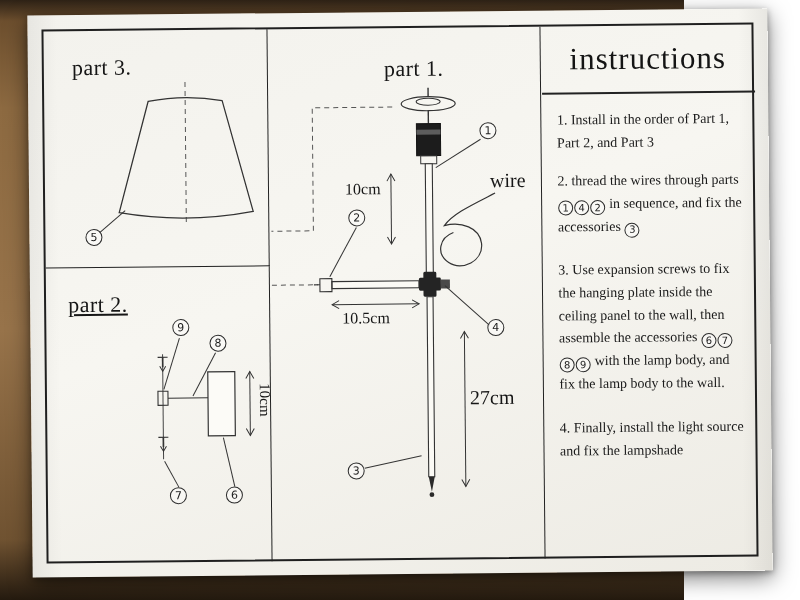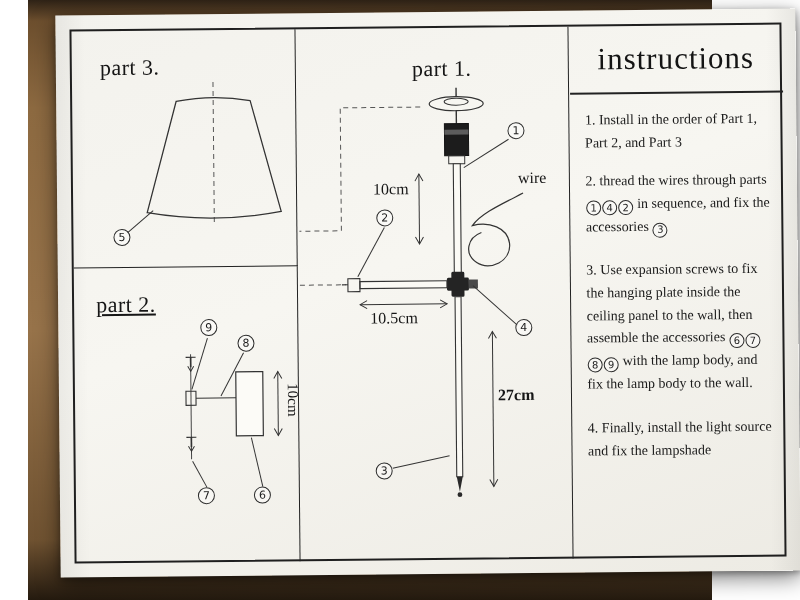--- a/index.html
+++ b/index.html
@@ -4,21 +4,20 @@
 <style>
   * { margin:0; padding:0; box-sizing:border-box; }
   html,body { width:800px; height:600px; overflow:hidden; }
   body { font-family:"Liberation Serif","DejaVu Serif",serif; }
 
   .photo {
     position:relative; width:684px; height:600px;
     background:
       radial-gradient(120% 80% at 100% 45%, rgba(214,170,106,.55), rgba(214,170,106,0) 55%),
       linear-gradient(180deg, #2e2216 0%, #6d4f2e 3.5%, #8d6a41 18%, #97734a 55%, #6f5231 90%, #241a0f 100%);
-    margin-left: 28px;
   }
 
   .paper {
     position:absolute; left:30px; top:12px; width:740px; height:562px;
     transform:rotate(-0.55deg);
     background:
       linear-gradient(90deg, rgba(0,0,0,.05), rgba(0,0,0,0) 4%, rgba(0,0,0,0) 96%, rgba(0,0,0,.06)),
       linear-gradient(160deg, #f3f2ed 0%, #f7f6f1 45%, #edebe4 100%);
     box-shadow:0 7px 22px rgba(0,0,0,.5), 0 2px 6px rgba(0,0,0,.35);
   }
@@ -168,22 +167,22 @@
           <line x1="93" y1="440" x2="150" y2="428" stroke="#333" stroke-width="1"></line>
           <line x1="219" y1="298" x2="175" y2="258" stroke="#333" stroke-width="1"></line>
         </svg>
         <span class="panel-title" style="left:116px; top:28px;">part 1.</span>
         <span class="circ abs" style="left:211px; top:95px;">1</span>
         <span class="circ abs" style="left:79px; top:181px;">2</span>
         <span class="circ abs" style="left:76px; top:434px;">3</span>
         <span class="circ abs" style="left:217px; top:292px;">4</span>
         <span class="lbl" style="left:76px; top:152px; font-size:16px;">10cm</span>
         <span class="lbl" style="left:72px; top:281px; width:66px; font-size:16px;">10.5cm</span>
-        <span class="lbl" style="left:199px; top:359px; font-size:16px;font-weight:bold;">27cm</span>
-        <span class="lbl" style="left:221px; top:142px; font-size:16px;">wire</span>
+        <span class="lbl" style="left:199px; top:359px; font-size:20px;">27cm</span>
+        <span class="lbl" style="left:221px; top:142px; font-size:20px;">wire</span>
       </div>
 
       <div class="panel ins">
         <div class="ins-header">
           <span>instructions</span>
         </div>
         <div class="steps">
           <p class="step s1"><span>1. Install in the order of Part 1, Part 2, and Part 3</span></p>
 
           <p class="step s2">

